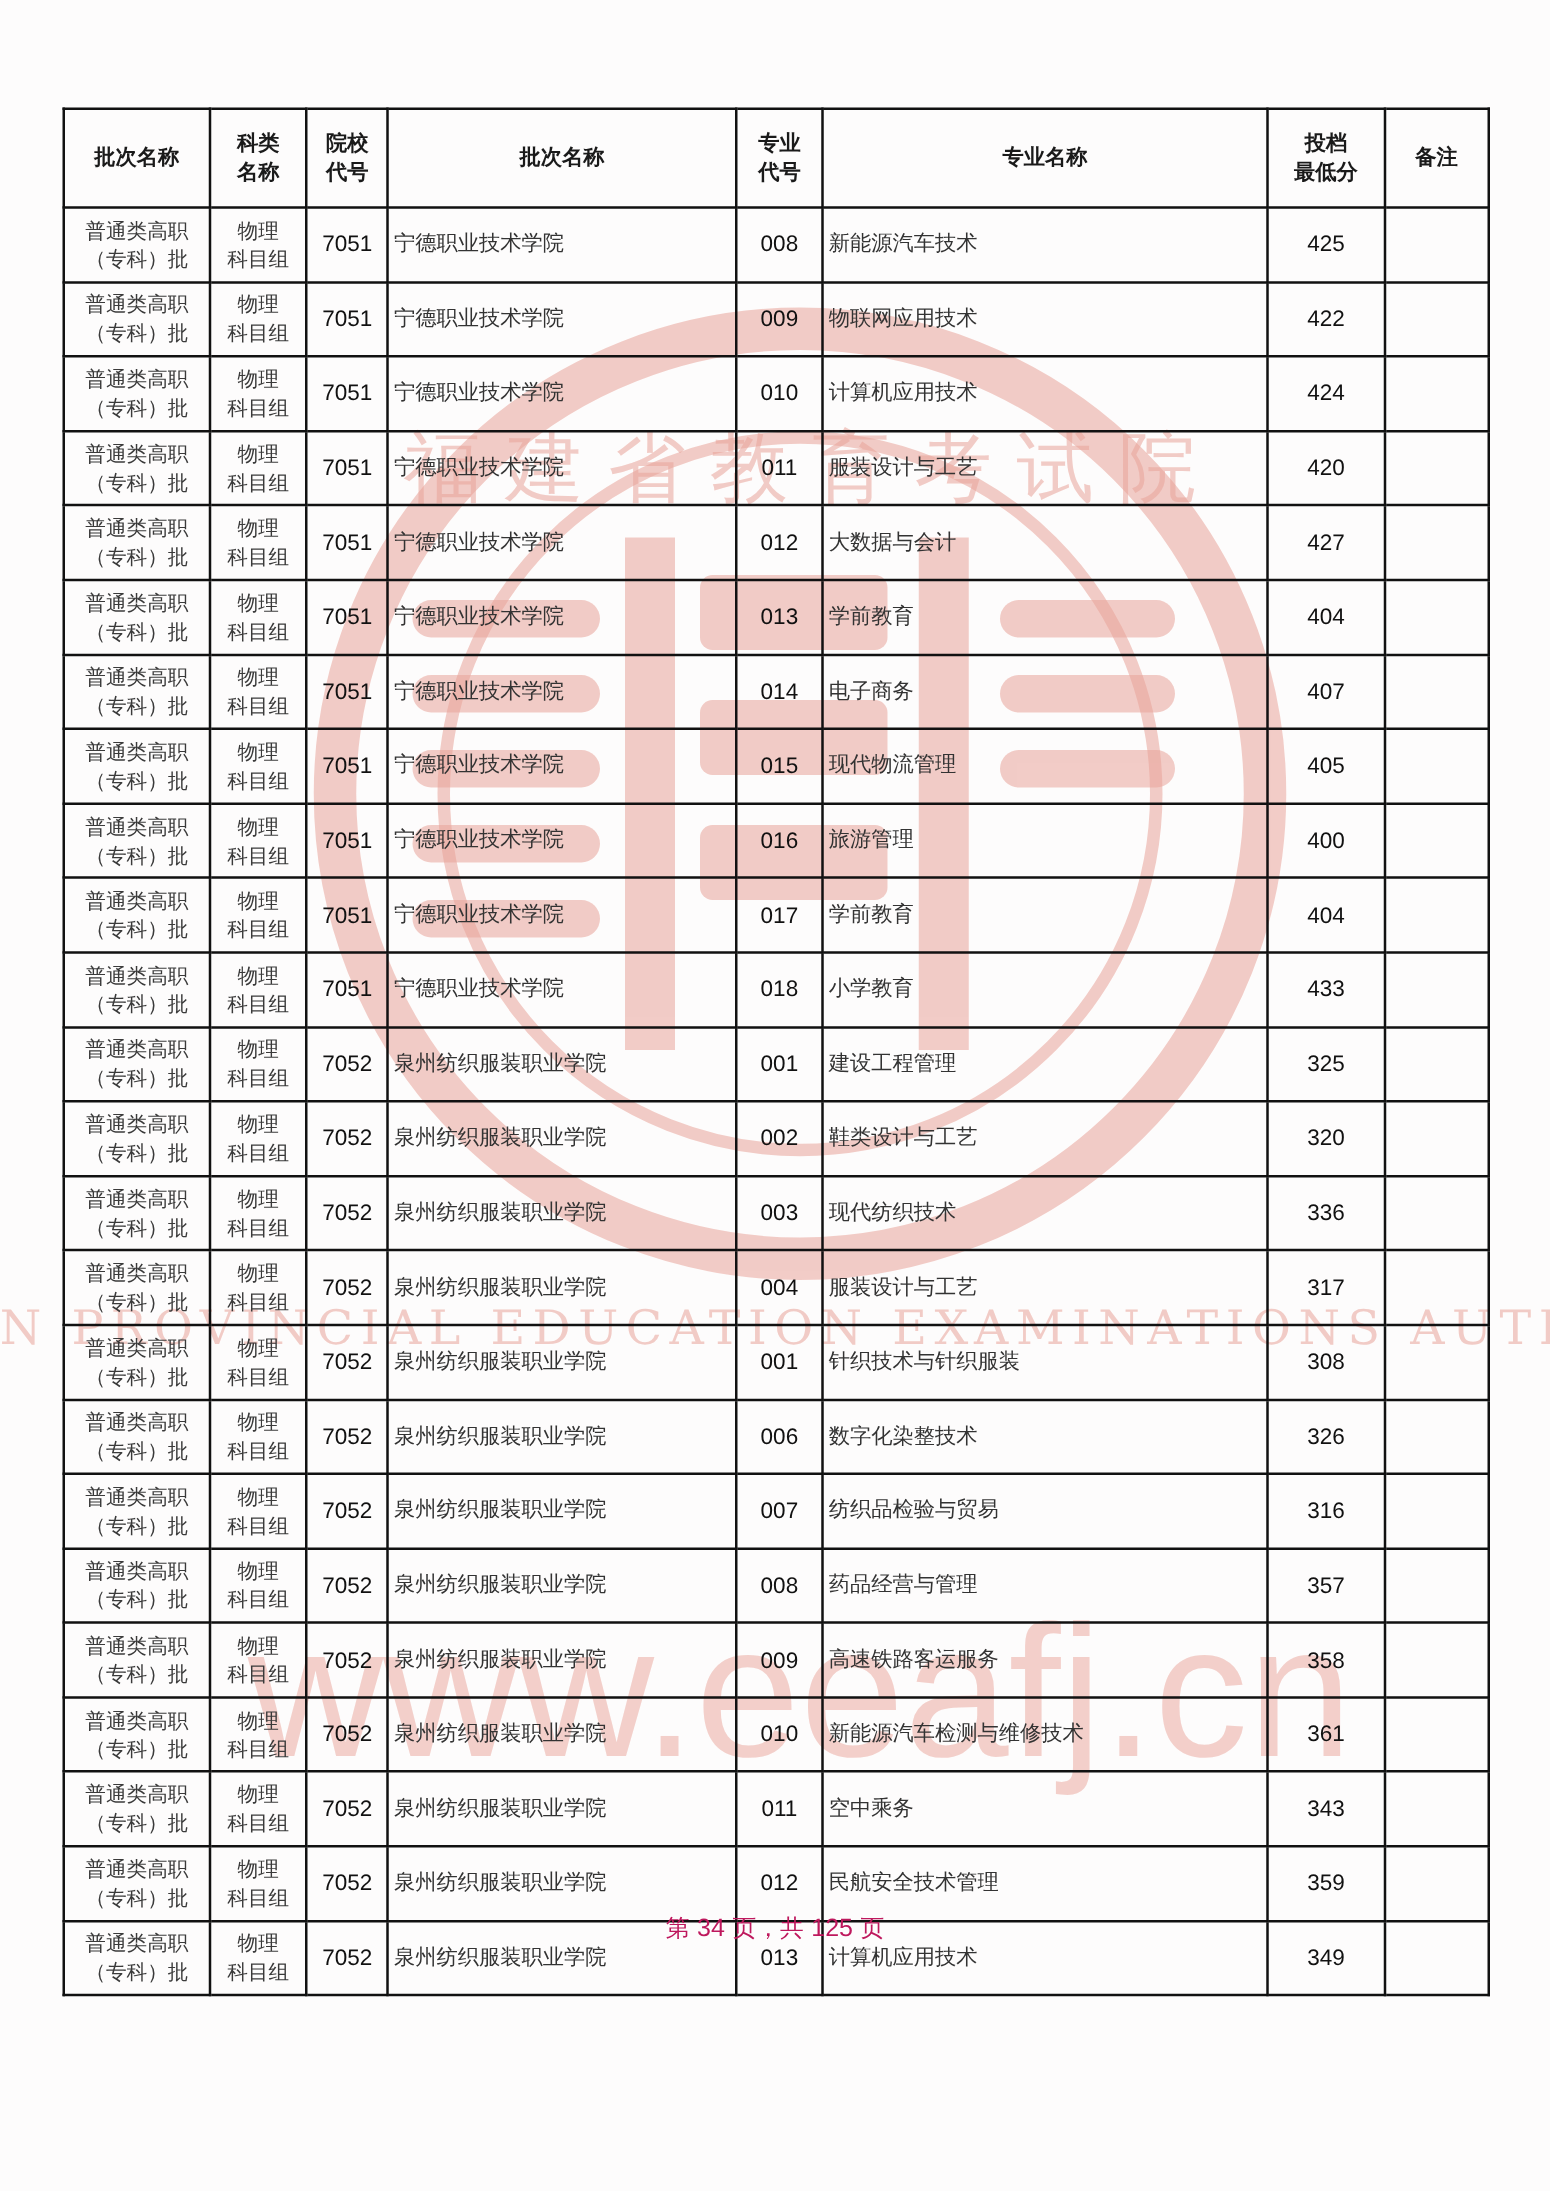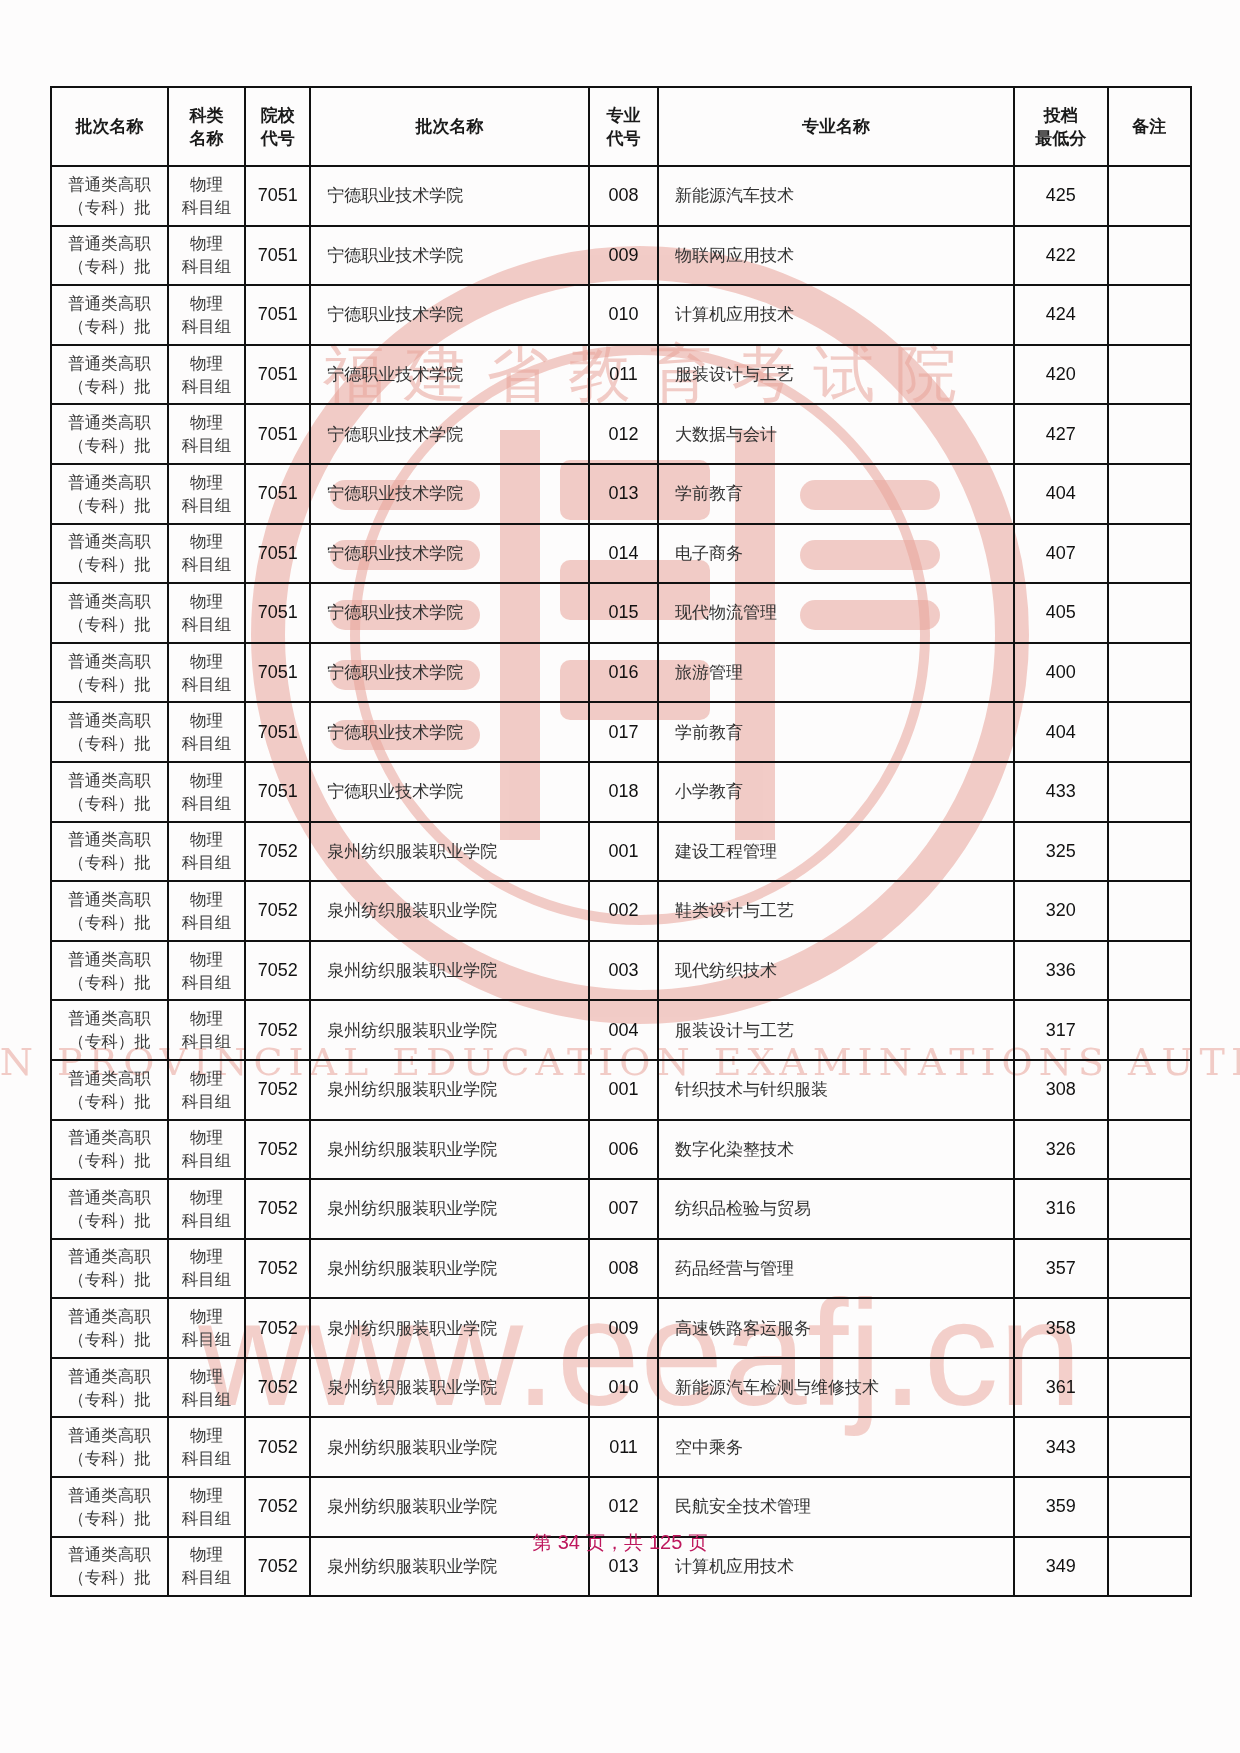--- a/index.html
+++ b/index.html
@@ -8,21 +8,21 @@
     font-family: "DejaVu Sans", "Liberation Sans", sans-serif; color: #1a1a1a;
   }
   .watermark { position: absolute; left: 0; top: 0; width: 1240px; height: 1753px; pointer-events: none; z-index: 0; }
   .page-table-wrap { position: absolute; left: 50px; top: 86px; z-index: 1; }
   table { border-collapse: collapse; table-layout: fixed; width: 1142px; }
   th, td { border: 2.5px solid #111; padding: 0; text-align: center; vertical-align: middle; }
   th { height: 77px; font-size: 17px; font-weight: bold; line-height: 23px; }
   td { height: 57.6px; font-size: 17px; line-height: 23px; }
   td.batch, td.subject { color: #3a3a3a; font-size: 16.5px; }
   td.code, td.mcode, td.score { font-family: "Liberation Sans", sans-serif; font-size: 18px; color: #111; }
-  td.school, td.major { text-align: left; padding-left: 16px; color: #333; font-size: 17px; }
+  td.school, td.major { text-align: left; padding-left: 4px; color: #333; font-size: 17px; }
   th { background: transparent; }
   td { background: transparent; }
   .footer { position: absolute; top: 1530px; left: 0; width: 1240px; text-align: center; font-size: 19px; color: #be185d; z-index: 1; font-family: "DejaVu Serif", serif; }
   .footer .num { font-family: "Liberation Sans", sans-serif; font-size: 20px; }
 </style>
 </head>
 <body>
 
 <svg class="watermark" viewBox="0 0 1240 1753" xmlns="http://www.w3.org/2000/svg">
   <g opacity="0.55" fill="none" stroke="#e9a49a">

